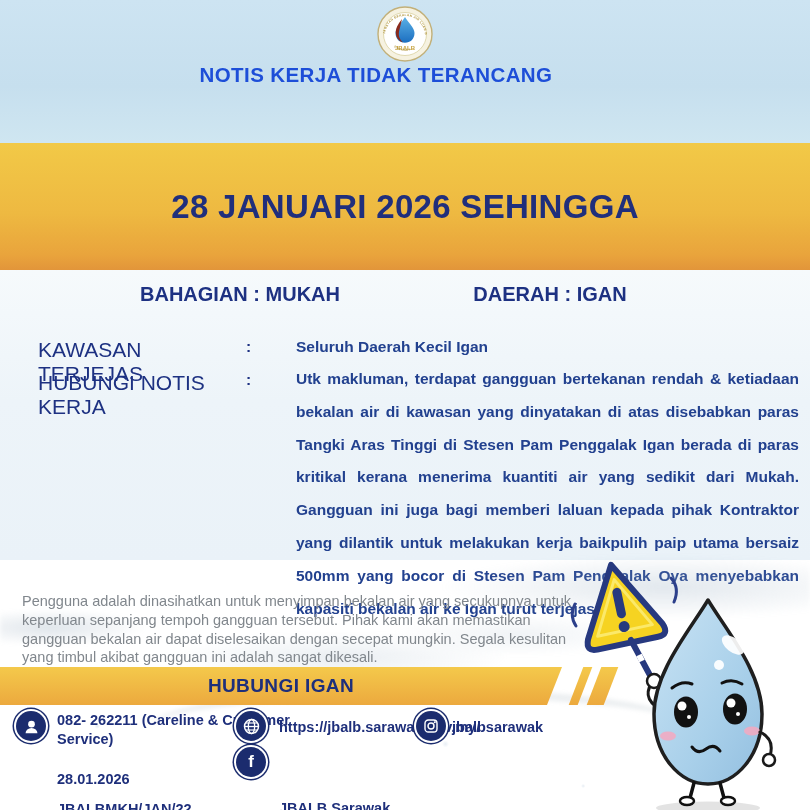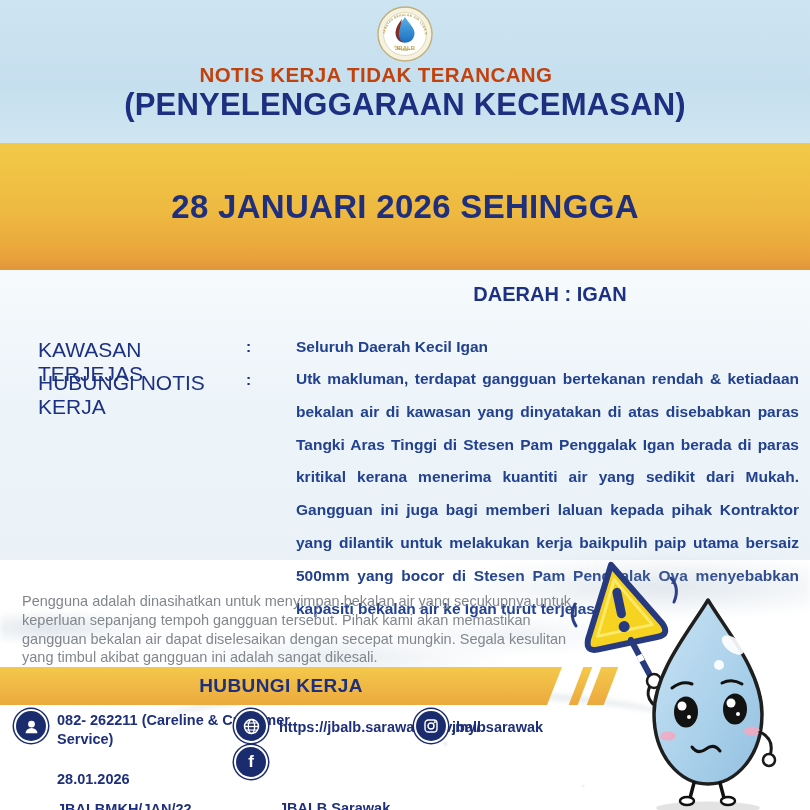--- a/index.html
+++ b/index.html
@@ -4,21 +4,21 @@
 <style>
   html,body{margin:0;padding:0;}
   body{font-family:"Liberation Sans",sans-serif;}
   #poster{position:relative;width:810px;height:810px;overflow:hidden;background:#ffffff;}
 
   
   .header{position:absolute;left:0;top:0;width:810px;height:143px;
     background:linear-gradient(180deg,#cde4f2 0%,#c6dfee 60%,#cfe6f1 100%);}
   .logo{position:absolute;left:377px;top:6px;width:56px;height:56px;}
   .subtitle{position:absolute;left:0;top:63px;width:752px;text-align:center;
-    font-size:20.5px;font-weight:700;letter-spacing:.4px;color:#c2410c;}
+    font-size:20.5px;font-weight:700;letter-spacing:.4px;color:#1d4ed8;}
   .main-title{position:absolute;left:0;top:87px;width:810px;text-align:center;
     font-size:31px;font-weight:700;letter-spacing:.2px;color:#1c2f80;}
 
   
   .banner{position:absolute;left:0;top:143px;width:810px;height:127px;
     background:linear-gradient(180deg,#f2c947 0%,#eeb941 55%,#e9a43c 88%,#e2953a 100%);
     display:flex;align-items:center;justify-content:center;}
   .banner div{font-size:33px;font-weight:700;color:#202f7c;line-height:47px;letter-spacing:.3px;}
 
   
@@ -94,44 +94,44 @@
     </text>
     <path d="M28,11 C31,16.5 37.5,21.5 37.5,27 C37.5,33 33.3,36.8 28,36.8 C22.7,36.8 18.5,33 18.5,27 C18.5,21.5 25,16.5 28,11 Z" fill="url(#logoDrop)"></path>
     <path d="M25,13 C21,18 18,23 19,28.5 C19.8,32.5 22.5,35.5 25.8,36.3 C22.2,33.2 21.2,29 22.2,24.8 C23.2,20.8 24.2,16.5 25,13 Z" fill="#8a2a1c"></path>
     <text x="28" y="43.5" text-anchor="middle" font-size="6" font-weight="bold" fill="#c6a23e">JBALB</text>
     <text font-size="2.9" fill="#b2953c" font-weight="bold" letter-spacing="0.6">
       <textPath href="#rimBot" startOffset="6">SARAWAK</textPath>
     </text>
   </svg>
 
   <div class="subtitle">NOTIS KERJA TIDAK TERANCANG</div>
-  <div class="main-title">(PENYELENGGARAAN KECEMASAN)</div>
 
   <div class="banner">
     <div>28 JANUARI 2026 SEHINGGA</div>
   </div>
 
   <div class="info-section"></div>
+  <div class="region-bahagian">BAHAGIAN : MUKAH</div>
   <div class="region-daerah">DAERAH : IGAN</div>
 
   <div class="detail-label" style="top:338px;">KAWASAN TERJEJAS</div>
   <div class="detail-colon" style="top:338px;">:</div>
   <div class="detail-value" style="top:338px;">Seluruh Daerah Kecil Igan</div>
 
   <div class="detail-label" style="top:371px;">HUBUNGI NOTIS KERJA</div>
   <div class="detail-colon" style="top:371px;">:</div>
   <div class="detail-value huraian" style="top:363px;">Utk makluman, terdapat gangguan bertekanan rendah &amp; ketiadaan bekalan air di kawasan yang dinyatakan di atas disebabkan paras Tangki Aras Tinggi di Stesen Pam Penggalak Igan berada di paras kritikal kerana menerima kuantiti air yang sedikit dari Mukah. Gangguan ini juga bagi memberi laluan kepada pihak Kontraktor yang dilantik untuk melakukan kerja baikpulih paip utama bersaiz 500mm yang bocor di Stesen Pam Penggalak Oya menyebabkan kapasiti bekalan air ke Igan turut terjejas.</div>
 
   <div class="splash"></div>
   <div class="swirl"></div>
   <div class="speckles"></div>
 
   <div class="disclaimer">Pengguna adalah dinasihatkan untuk menyimpan bekalan air yang secukupnya untuk keperluan sepanjang tempoh gangguan tersebut. Pihak kami akan memastikan gangguan bekalan air dapat diselesaikan dengan secepat mungkin. Segala kesulitan yang timbul akibat gangguan ini adalah sangat dikesali.</div>
 
-  <div class="contact-bar">HUBUNGI KERJA</div>
+  <div class="contact-bar">HUBUNGI IGAN</div>
   <div class="slash slash-a"></div>
   <div class="slash slash-b"></div>
 
   <div class="c-icon" style="left:16px;top:711px;">
     <svg viewBox="0 0 24 24" width="19" height="19">
       <circle cx="12" cy="9" r="4.2" fill="#fff"></circle>
       <path d="M4.5,20.5 a7.5,6.5 0 0 1 15,0 Z" fill="#fff"></path>
     </svg>
   </div>
   <div class="c-text" style="left:57px;top:711px;width:240px;">082- 262211 (Careline &amp; Customer Service)</div>

